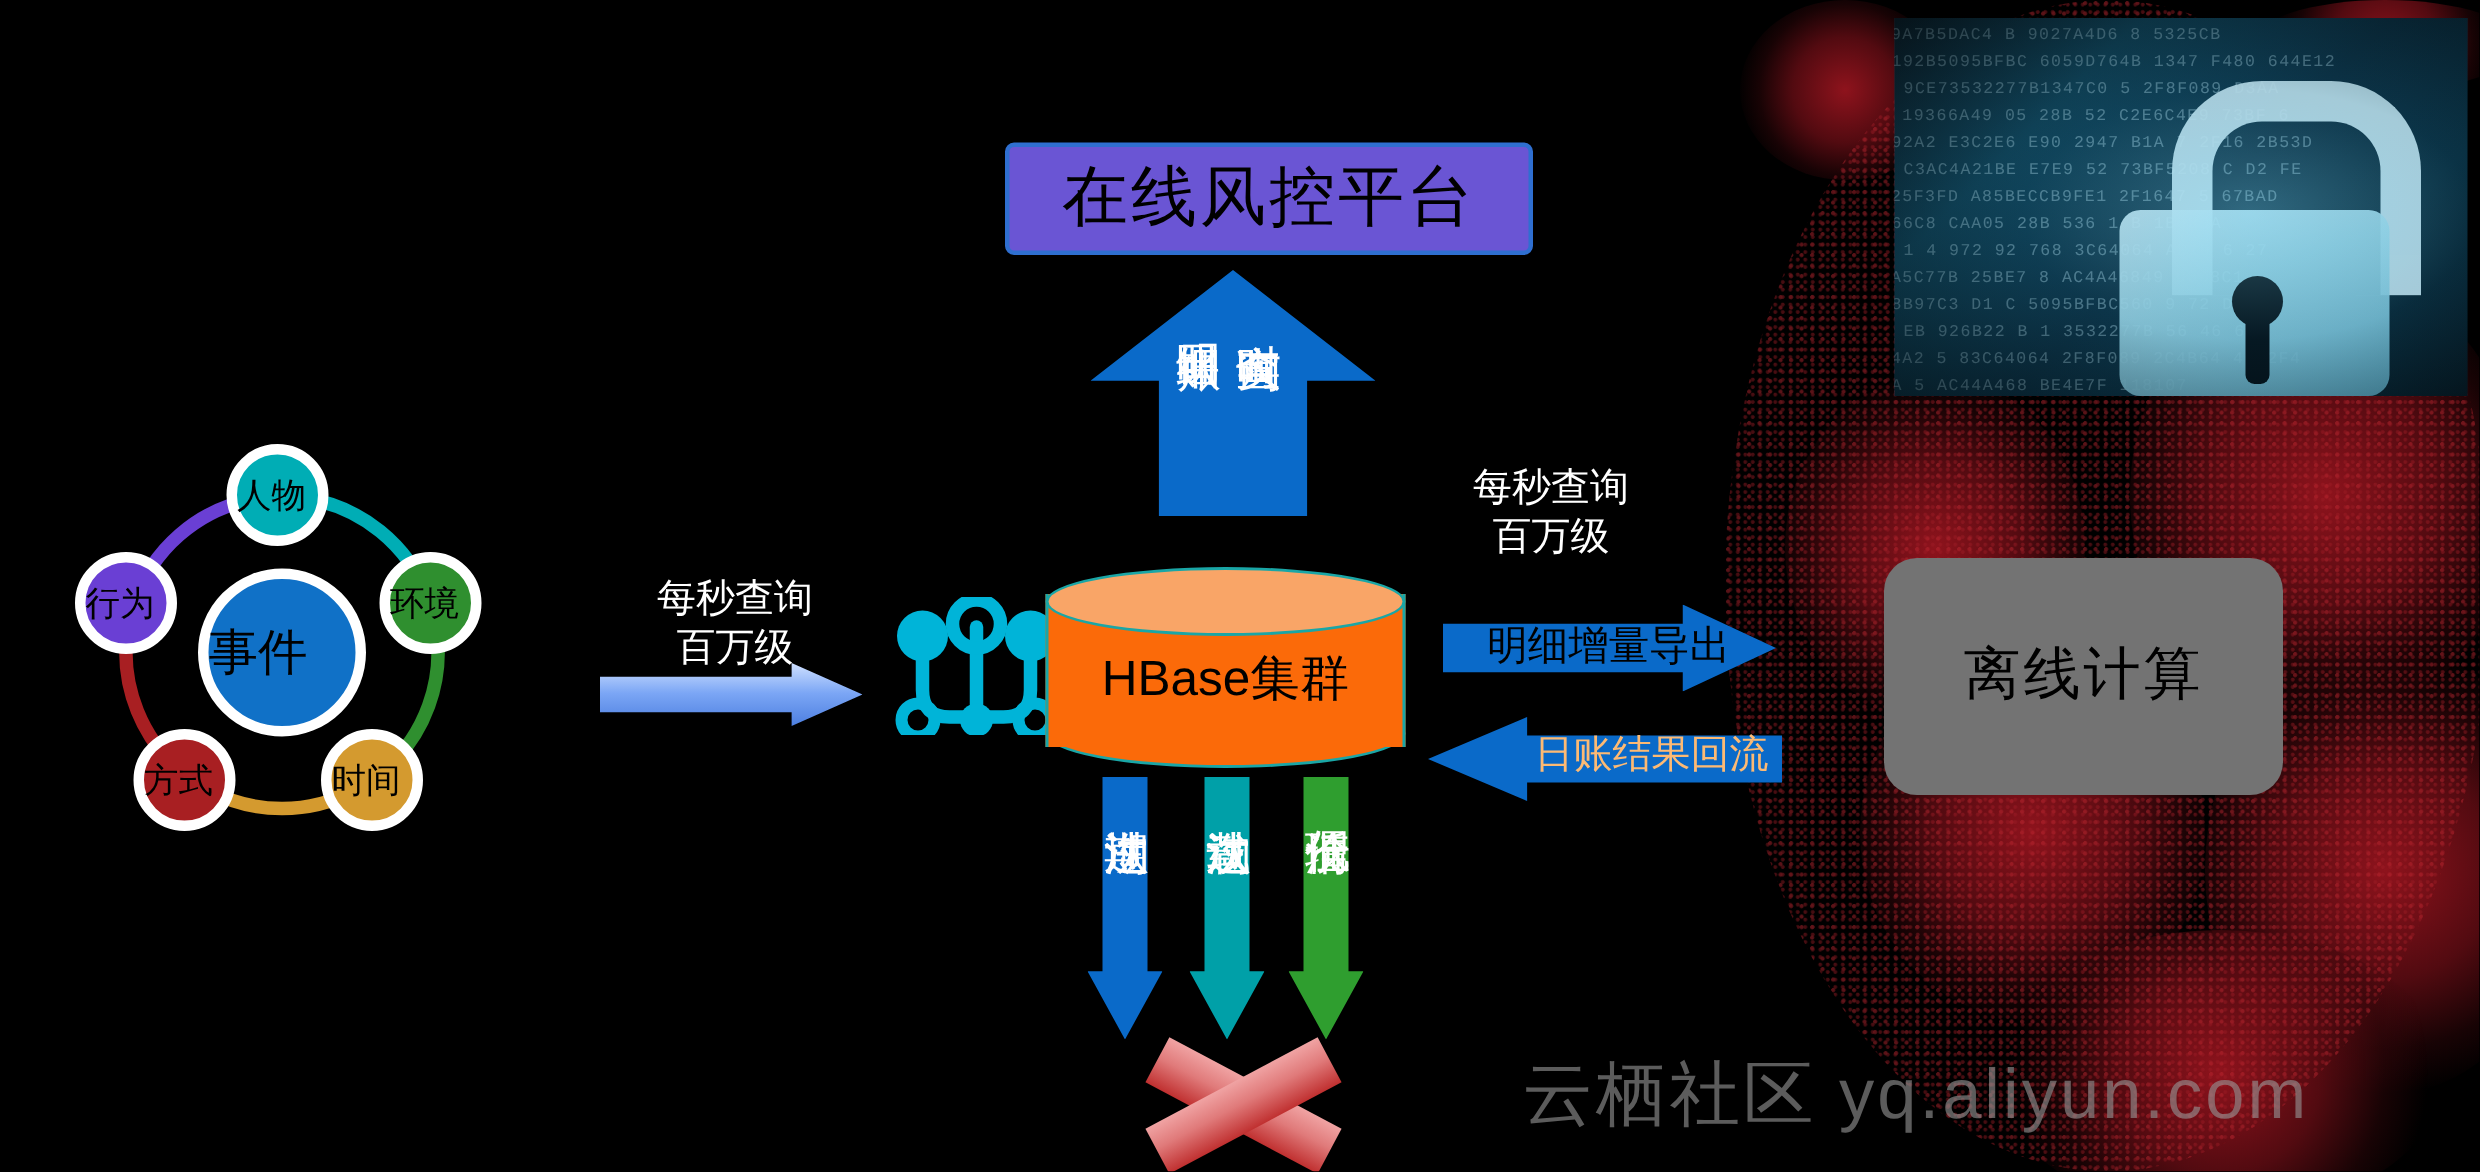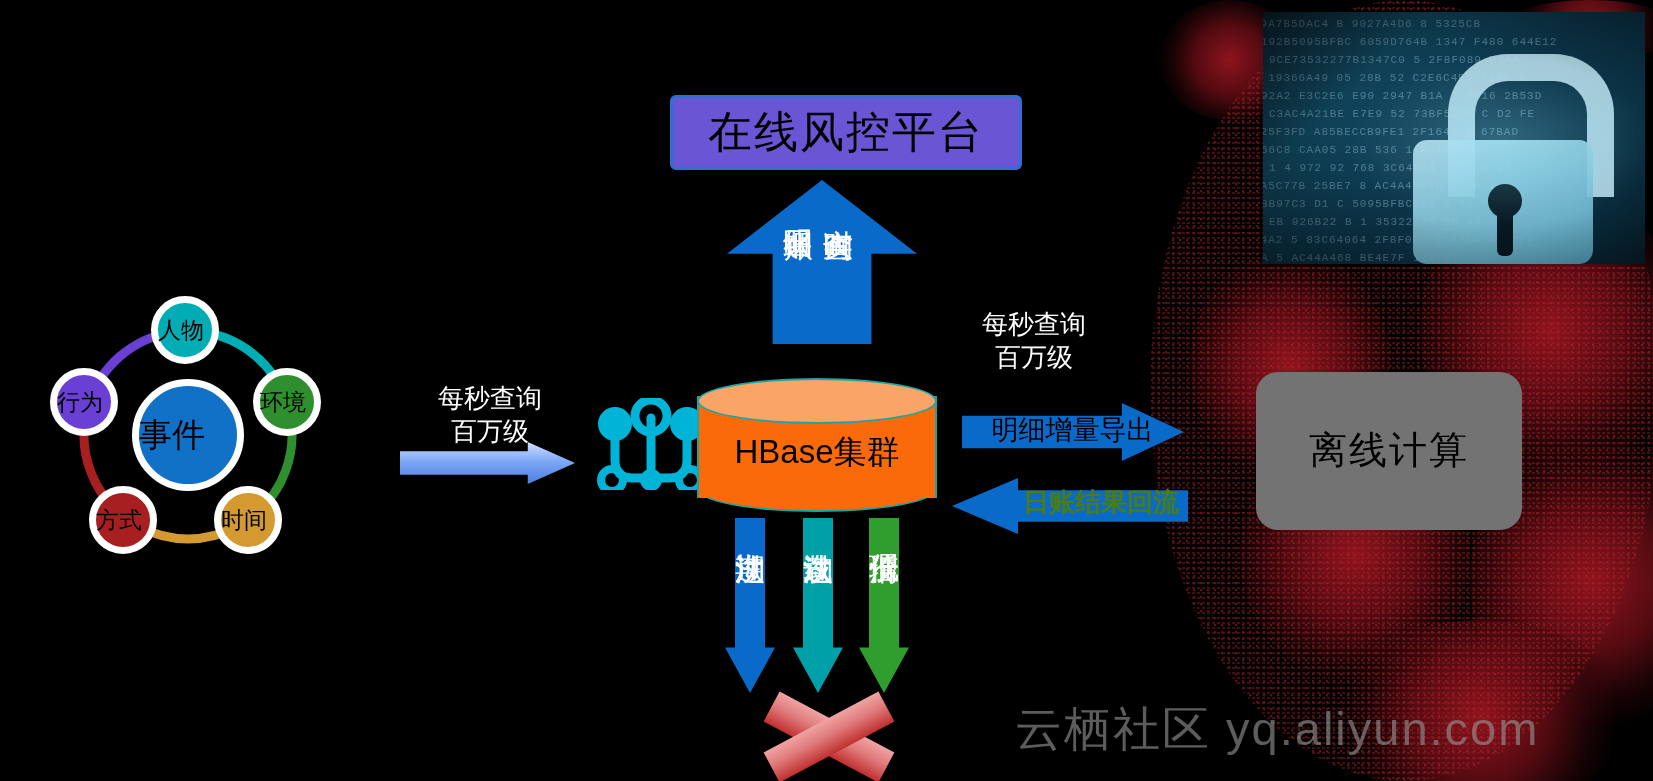--- a/index.html
+++ b/index.html
@@ -80,21 +80,21 @@
      background:linear-gradient(180deg,#f0a3a3 0%,#e07a7a 45%,#c03030 100%);}
   #xbar1{transform:rotate(28deg);}
   #xbar2{transform:rotate(-28deg);}
 
   
   #exp-arrow{position:absolute;left:962px;top:403px;width:222px;height:58px;background:#0a6ac9;
      clip-path:polygon(0% 22%, 72% 22%, 72% 0%, 100% 50%, 72% 100%, 72% 78%, 0% 78%);}
   #exp-label{position:absolute;left:985px;top:412px;width:175px;text-align:center;font-size:27px;color:#000;}
   #back-arrow{position:absolute;left:952px;top:478px;width:236px;height:56px;background:#0a6ac9;
      clip-path:polygon(0% 50%, 28% 0%, 28% 22%, 100% 22%, 100% 78%, 28% 78%, 28% 100%);}
-  #back-label{position:absolute;left:1015px;top:485px;width:172px;text-align:center;font-size:26px;color:#4d7c0f;font-weight:bold;}
+  #back-label{position:absolute;left:1015px;top:485px;width:172px;text-align:center;font-size:26px;color:#fdba74;}
 
   
   #circles{position:absolute;left:40px;top:285px;width:300px;height:285px;}
   .node{position:absolute;border-radius:50%;display:flex;align-items:center;justify-content:flex-start;
      color:#000;box-sizing:border-box;border:7px solid #ffffff;}
 
   
   #watermark{position:absolute;left:1015px;top:698px;font-size:47px;color:rgba(148,148,148,.62);
      letter-spacing:2px;white-space:nowrap;}
 </style>

